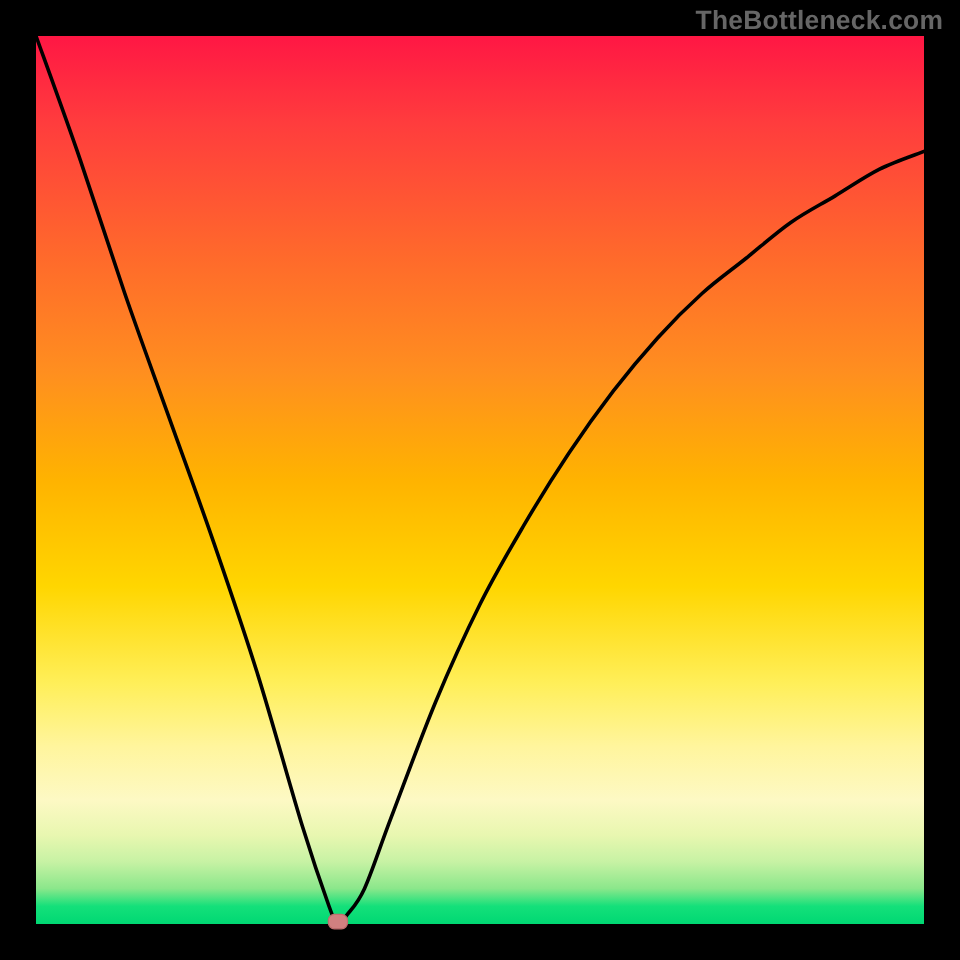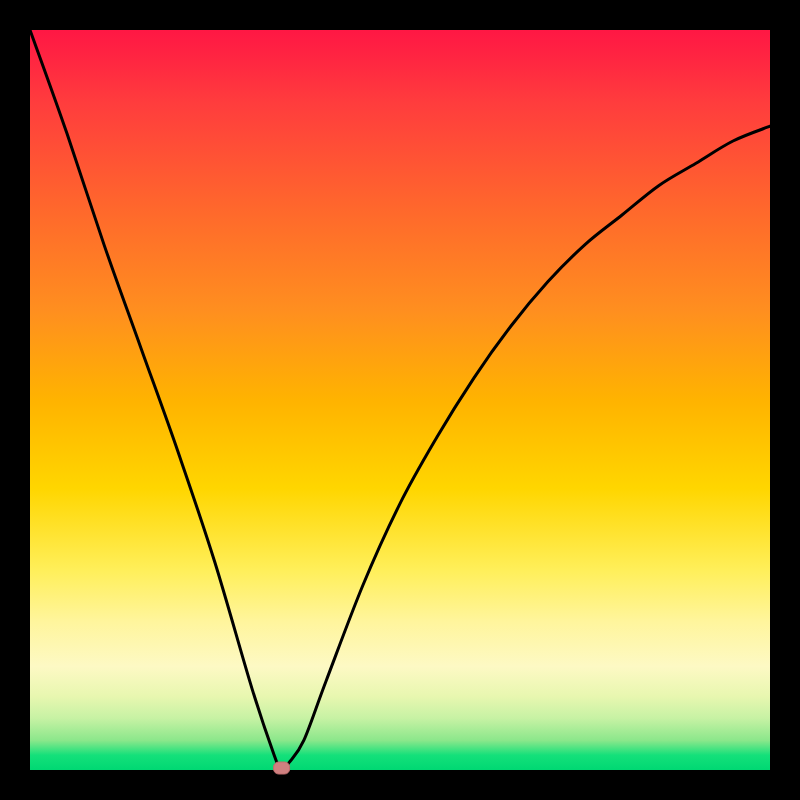--- a/index.html
+++ b/index.html
@@ -69,19 +69,20 @@
   .marker {
     fill: #d08080;
     stroke: #c06e6e;
     stroke-width: 1;
   }
 </style>
 </head>
 <body>
 
 <div class="frame">
+  <div class="watermark">TheBottleneck.com</div>
   <div class="plot">
     <svg viewBox="0 0 740 740">
       <path id="curvePath" class="curve" d="M 0.0 0.0 C 6.2 17.3, 24.7 67.8, 37.0 103.6 C 49.3 139.4, 61.7 178.8, 74.0 214.6 C 86.3 250.4, 98.7 283.7, 111.0 318.2 C 123.3 352.7, 135.7 386.0, 148.0 421.8 C 160.3 457.6, 172.7 493.3, 185.0 532.8 C 197.3 572.3, 212.1 626.5, 222.0 658.6 C 231.9 690.7, 239.3 711.6, 244.2 725.2 C 249.1 738.8, 249.1 738.8, 251.6 740.0 C 254.1 741.2, 255.3 737.5, 259.0 732.6 C 262.7 727.7, 267.6 724.0, 273.8 710.4 C 280.0 696.8, 286.1 677.1, 296.0 651.2 C 305.9 625.3, 320.7 584.6, 333.0 555.0 C 345.3 525.4, 357.7 498.3, 370.0 473.6 C 382.3 448.9, 394.7 428.0, 407.0 407.0 C 419.3 386.0, 431.7 366.3, 444.0 347.8 C 456.3 329.3, 468.7 312.0, 481.0 296.0 C 493.3 280.0, 505.7 265.2, 518.0 251.6 C 530.3 238.0, 542.7 225.7, 555.0 214.6 C 567.3 203.5, 579.7 194.9, 592.0 185.0 C 604.3 175.1, 616.7 164.0, 629.0 155.4 C 641.3 146.8, 653.7 140.6, 666.0 133.2 C 678.3 125.8, 690.7 117.2, 703.0 111.0 C 715.3 104.8, 733.8 98.7, 740.0 96.2"></path>
       <rect id="marker" class="marker" rx="5" ry="5" width="16" height="12" x="243.6" y="732.0"></rect>
     </svg>
   </div>
 </div>
 
 </body></html>

